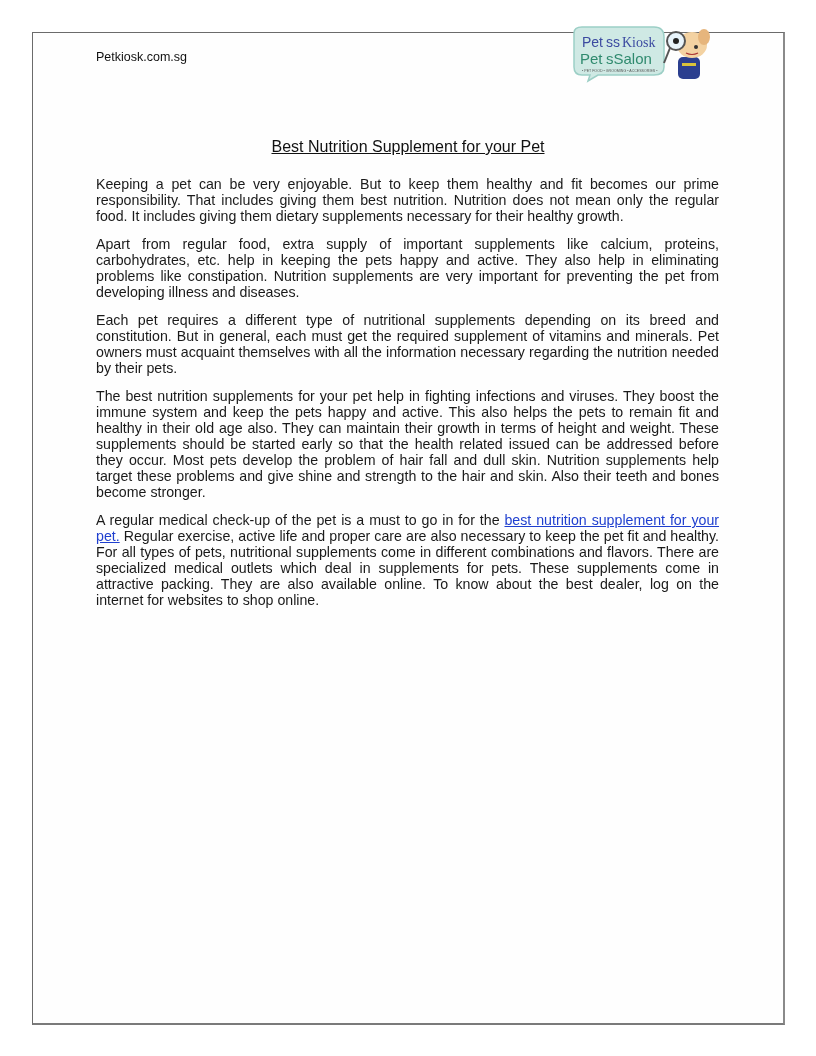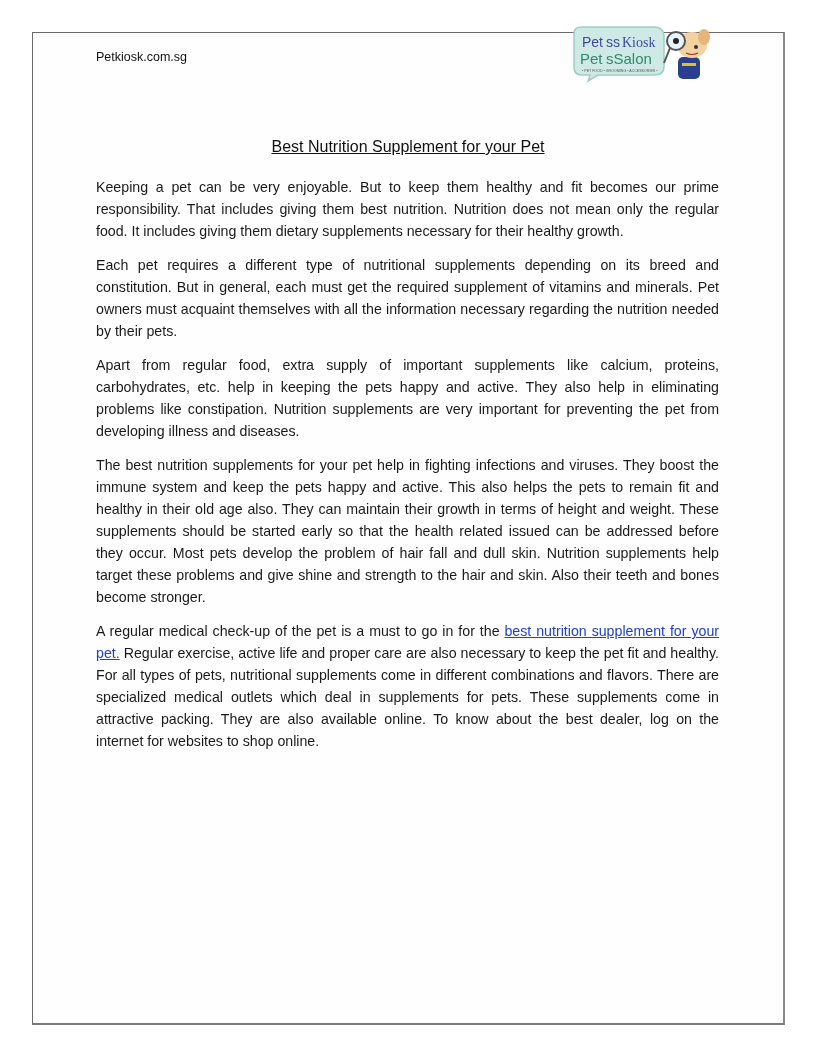--- a/index.html
+++ b/index.html
@@ -6,21 +6,21 @@
   body { width: 816px; height: 1056px; position: relative; overflow: hidden;
          font-family: "Liberation Sans", "DejaVu Sans", sans-serif; color: #1a1a1a; }
   .page-frame { position: absolute; left: 32px; top: 32px; width: 750px; height: 990px;
                 border: 1px solid #6b6b6b; border-right: 2px solid #8a8a8a; border-bottom: 2px solid #7a7a7a;
                 background: #fefefe; }
   .header-site { position: absolute; left: 96px; top: 50px; font-size: 12.5px; color: #111; text-align: center; }
   .logo { position: absolute; left: 568px; top: 23px; width: 150px; height: 62px; }
   .title { position: absolute; left: 0; width: 816px; top: 138px; text-align: center;
            font-weight: normal; font-size: 16px; text-decoration: underline; color: #111; }
   .body-text { position: absolute; left: 96px; width: 623px; top: 176px;
-               font-size: 14.2px; line-height: 22px; }
+               font-size: 14.2px; line-height: 16px; }
   .body-text p { margin: 0 0 12px 0; text-align: justify; }
   .link { color: #1f3fcf; text-decoration: underline; cursor: pointer; }
 </style>
 </head>
 <body>
 
 <div class="page-frame"></div>
 
 <div class="header-site">Petkiosk.com.sg</div>
 
@@ -44,17 +44,17 @@
       <path d="M118 30 Q124 33 130 30" stroke="#a33" stroke-width="1.2" fill="none"></path>
       <rect x="114" y="40" width="14" height="3" fill="#d9c23a"></rect>
     </g>
   </svg>
 </div>
 
 <div class="title">Best Nutrition Supplement for your Pet</div>
 
 <div class="body-text">
   <p>Keeping a pet can be very enjoyable. But to keep them healthy and fit becomes our prime responsibility. That includes giving them best nutrition. Nutrition does not mean only the regular food. It includes giving them dietary supplements necessary for their healthy growth.</p>
+  <p>Apart from regular food, extra supply of important supplements like calcium, proteins, carbohydrates, etc. help in keeping the pets happy and active. They also help in eliminating problems like constipation. Nutrition supplements are very important for preventing the pet from developing illness and diseases.</p>
   <p>Each pet requires a different type of nutritional supplements depending on its breed and constitution. But in general, each must get the required supplement of vitamins and minerals. Pet owners must acquaint themselves with all the information necessary regarding the nutrition needed by their pets.</p>
-  <p>Apart from regular food, extra supply of important supplements like calcium, proteins, carbohydrates, etc. help in keeping the pets happy and active. They also help in eliminating problems like constipation. Nutrition supplements are very important for preventing the pet from developing illness and diseases.</p>
   <p>The best nutrition supplements for your pet help in fighting infections and viruses. They boost the immune system and keep the pets happy and active. This also helps the pets to remain fit and healthy in their old age also. They can maintain their growth in terms of height and weight. These supplements should be started early so that the health related issued can be addressed before they occur. Most pets develop the problem of hair fall and dull skin. Nutrition supplements help target these problems and give shine and strength to the hair and skin. Also their teeth and bones become stronger.</p>
   <p><span>A regular medical check-up of the pet is a must to go in for the </span><a class="link">best nutrition supplement for your pet.</a><span> Regular exercise, active life and proper care are also necessary to keep the pet fit and healthy. For all types of pets, nutritional supplements come in different combinations and flavors. There are specialized medical outlets which deal in supplements for pets. These supplements come in attractive packing. They are also available online. To know about the best dealer, log on the internet for websites to shop online.</span></p>
 </div>
 
 </body></html>

